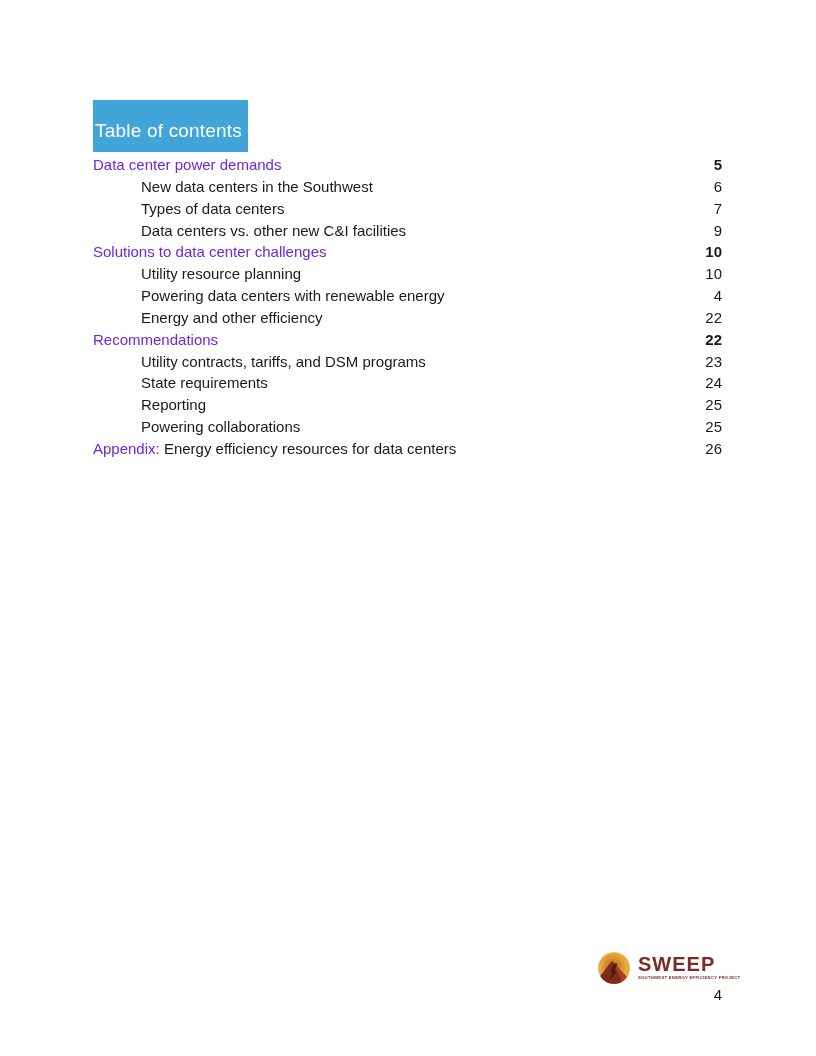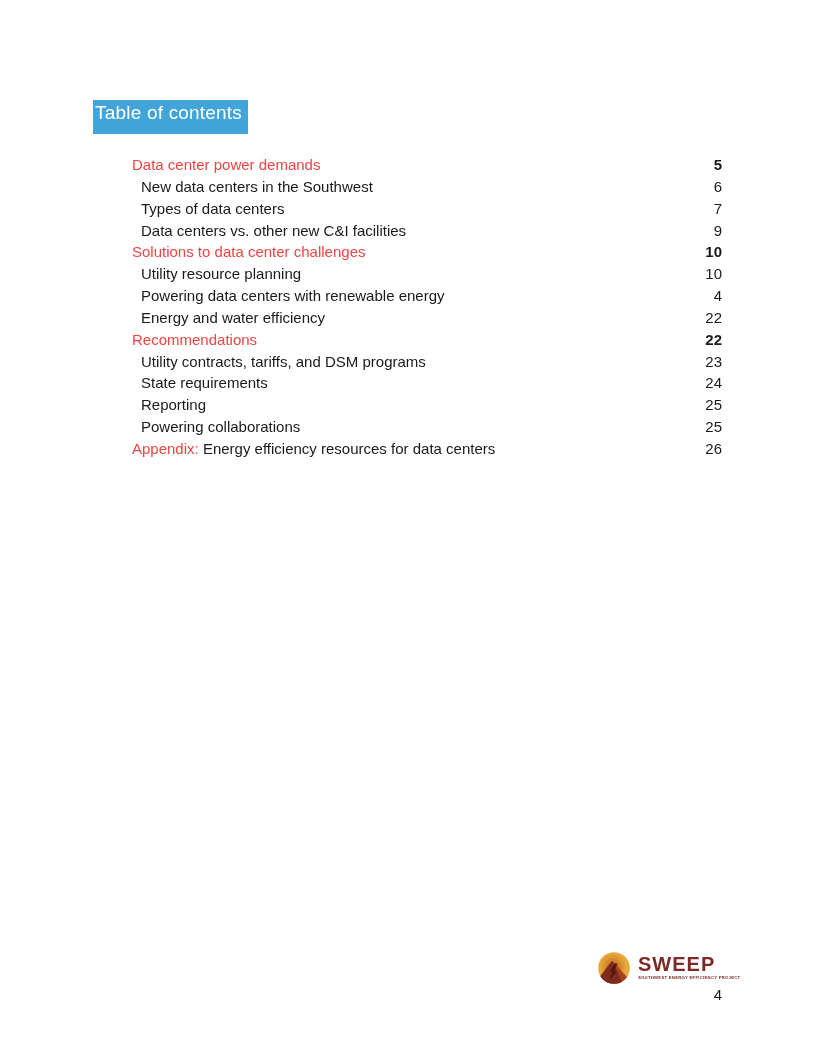--- a/index.html
+++ b/index.html
@@ -18,21 +18,21 @@
     background: #ffffff;
     overflow: hidden;
   }
   
   .toc-heading {
     position: absolute;
     left: 93px;
     top: 100px;
     height: 34px;
     line-height: 26px;
-    padding: 0 6px 0 2px;
+    padding: 18px 6px 0 2px;
     background: #42A5DA;
     color: #ffffff;
     font-size: 19px;
     font-weight: 400;
     letter-spacing: 0.2px;
     white-space: nowrap;
   }
   
   .toc-list {
     position: absolute;
@@ -44,21 +44,21 @@
     display: flex;
     justify-content: space-between;
     align-items: baseline;
     height: 21.85px;
     line-height: 21.85px;
     font-size: 15px;
     color: #1a1a1a;
   }
   .toc-row.level2 .toc-label { padding-left: 48px; }
   .toc-label { white-space: nowrap; }
-  .toc-label .red, .toc-label.red { color: #ef4444; margin-left: 39px; }
+  .toc-label .red, .toc-label.red { color: #6d28d9; }
   .toc-page { color: #1a1a1a; }
   .toc-page.bold { font-weight: 700; }
   
   .footer-logo {
     position: absolute;
     left: 596px;
     top: 950px;
     display: flex;
     align-items: center;
   }
@@ -124,21 +124,21 @@
       </div>
       <div class="toc-row level2">
         <span class="toc-label">Utility resource planning</span>
         <span class="toc-page">10</span>
       </div>
       <div class="toc-row level2">
         <span class="toc-label">Powering data centers with renewable energy</span>
         <span class="toc-page">4</span>
       </div>
       <div class="toc-row level2">
-        <span class="toc-label">Energy and water efficiency</span>
+        <span class="toc-label">Energy and other efficiency</span>
         <span class="toc-page">22</span>
       </div>
       <div class="toc-row level1">
         <span class="toc-label red">Recommendations</span>
         <span class="toc-page bold">22</span>
       </div>
       <div class="toc-row level2">
         <span class="toc-label">Utility contracts, tariffs, and DSM programs</span>
         <span class="toc-page">23</span>
       </div>

